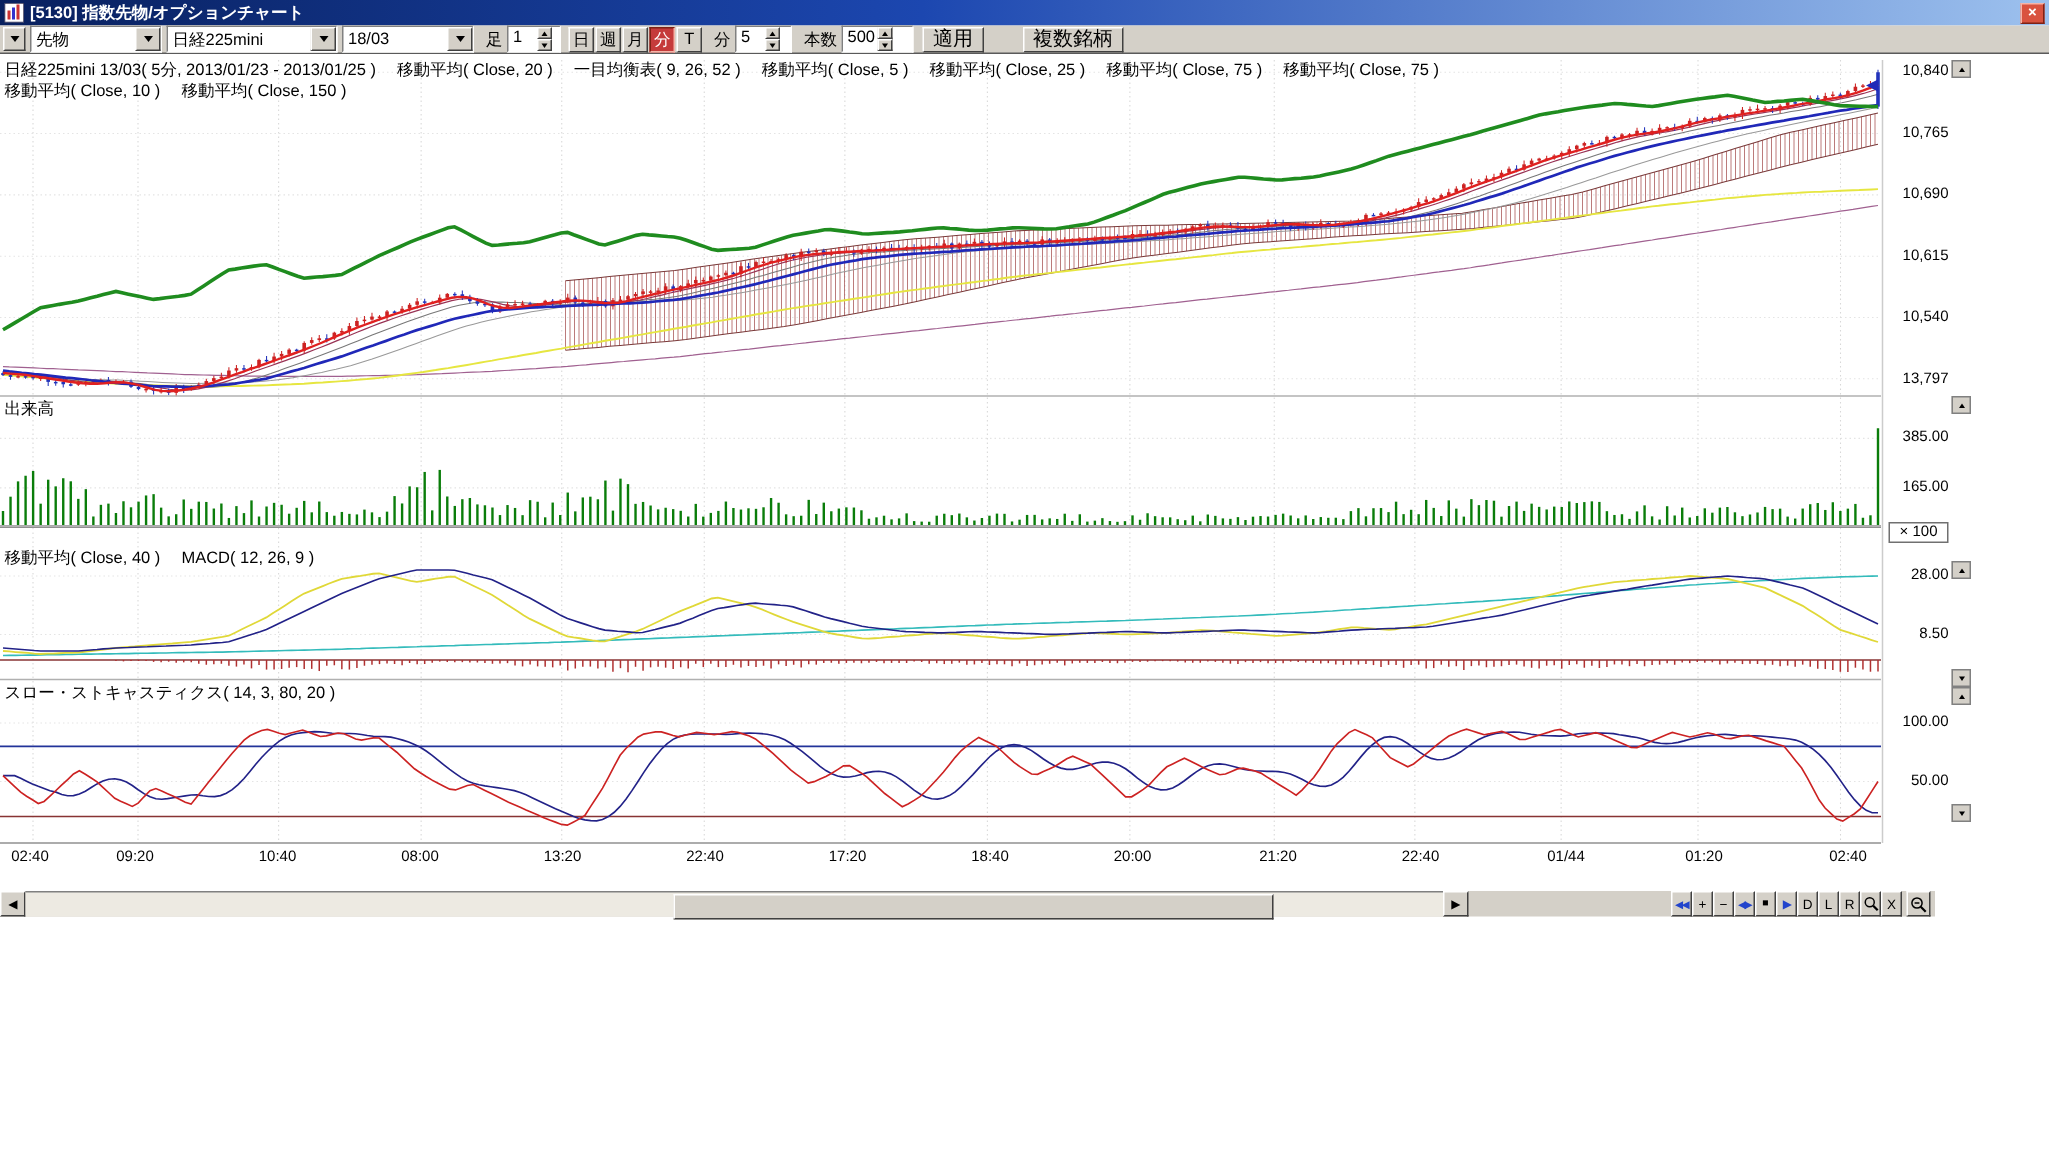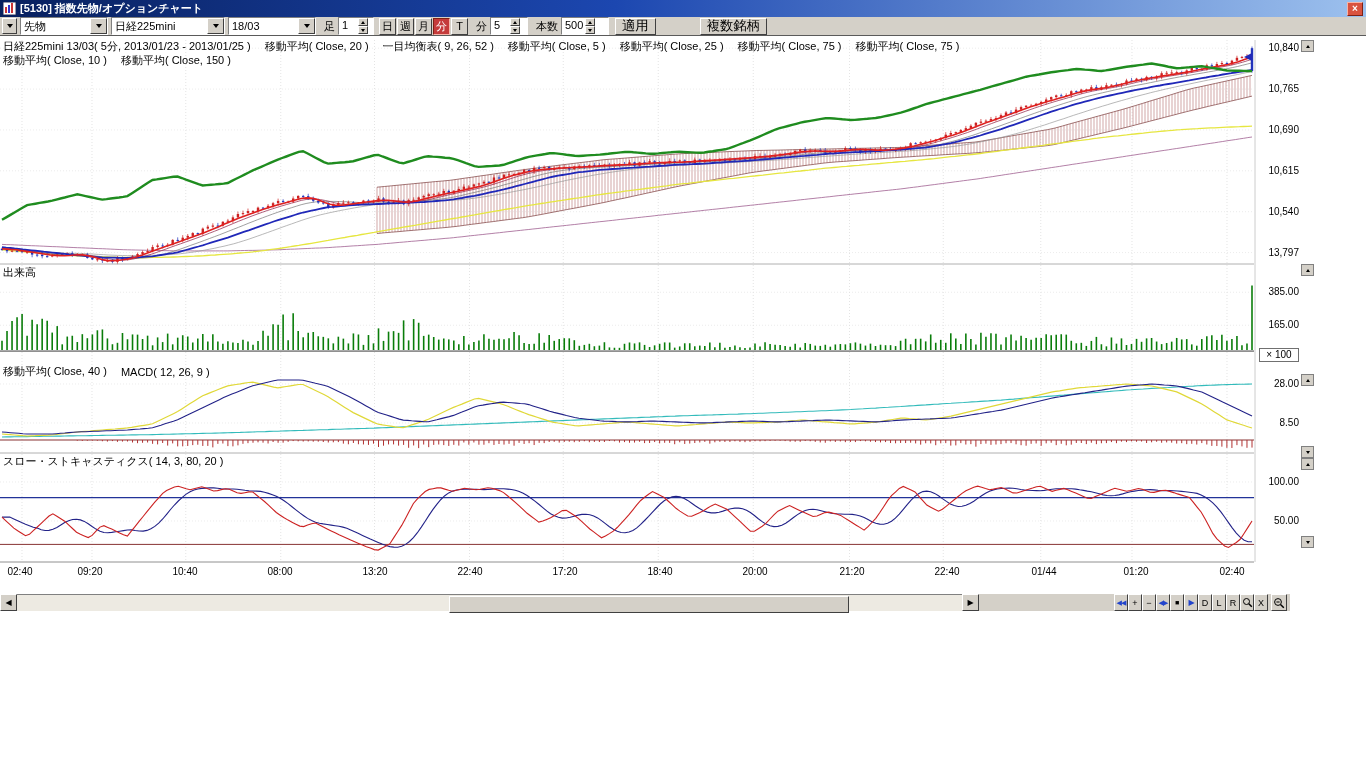--- a/index.html
+++ b/index.html
@@ -141,21 +141,21 @@
           <div>
             <span class="caret-up-s"></span>
           </div>
           <div>
             <span class="caret-down-s"></span>
           </div>
         </span>
     </div>
 
     <button class="wbtn bev">適用</button>
-    <button class="wbtn bev" style="margin-left:44px">複数銘柄</button>
+    <button class="wbtn bev" style="margin-left:26px">複数銘柄</button>
   </div>
 
   <div class="chart">
     <svg id="chart-svg" width="1256" height="530">
         <line x1="22" y1="4" x2="22" y2="526" stroke="#d8d8d8" stroke-width="0.7" stroke-dasharray="1,2"></line>
         <line x1="92" y1="4" x2="92" y2="526" stroke="#d8d8d8" stroke-width="0.7" stroke-dasharray="1,2"></line>
         <line x1="185.75" y1="4" x2="185.75" y2="526" stroke="#d8d8d8" stroke-width="0.7" stroke-dasharray="1,2"></line>
         <line x1="280.75" y1="4" x2="280.75" y2="526" stroke="#d8d8d8" stroke-width="0.7" stroke-dasharray="1,2"></line>
         <line x1="374.5" y1="4" x2="374.5" y2="526" stroke="#d8d8d8" stroke-width="0.7" stroke-dasharray="1,2"></line>
         <line x1="469.5" y1="4" x2="469.5" y2="526" stroke="#d8d8d8" stroke-width="0.7" stroke-dasharray="1,2"></line>

